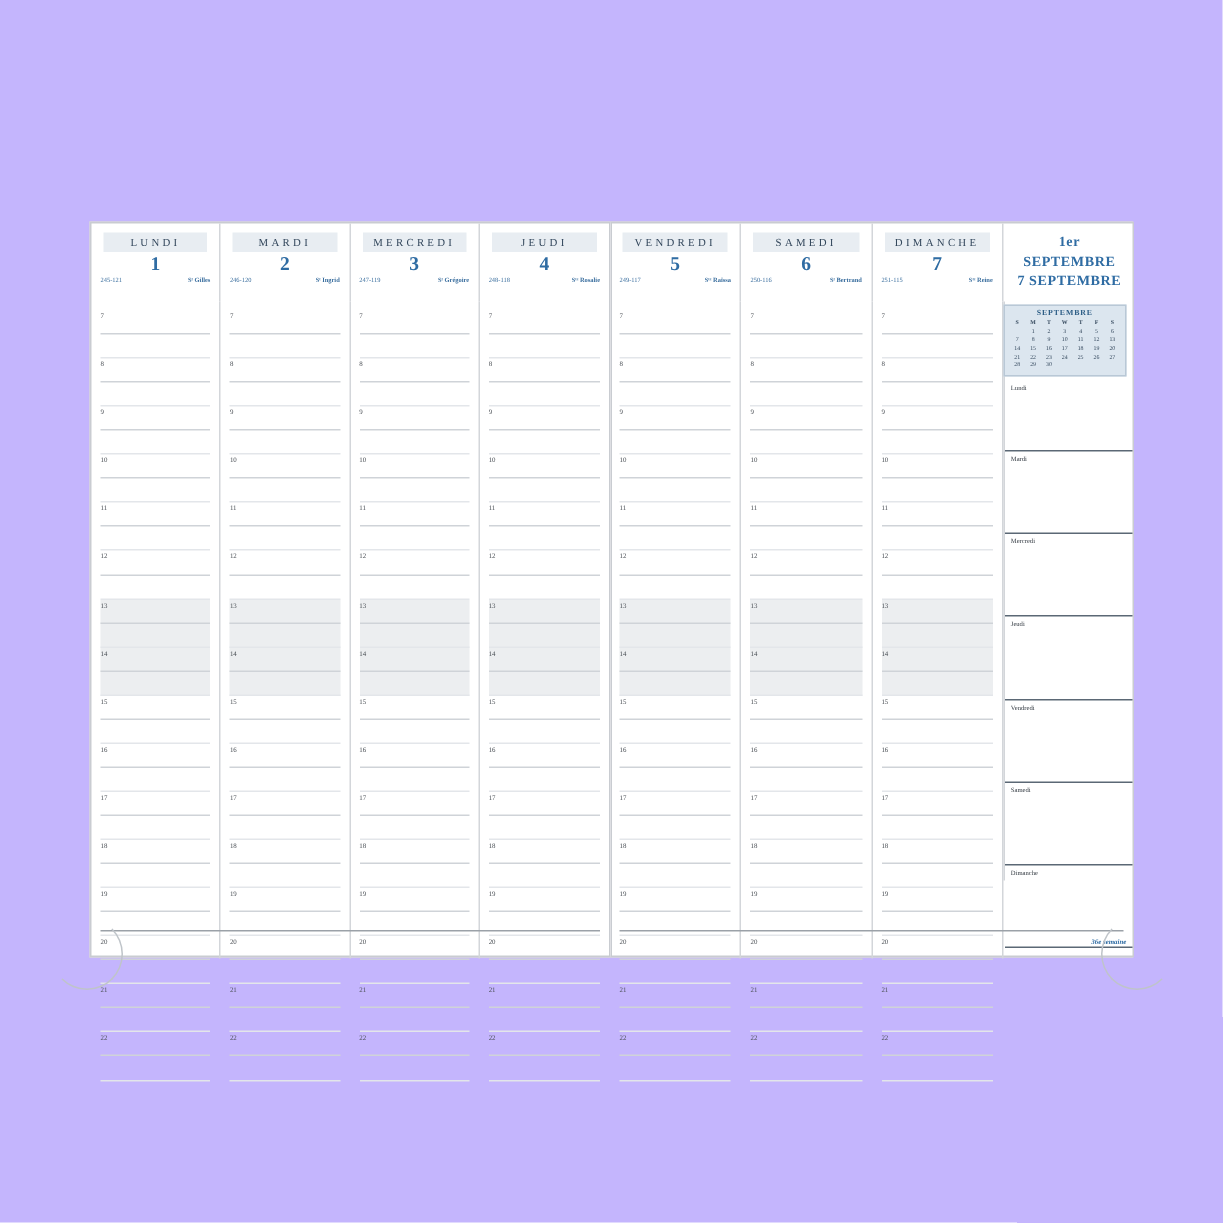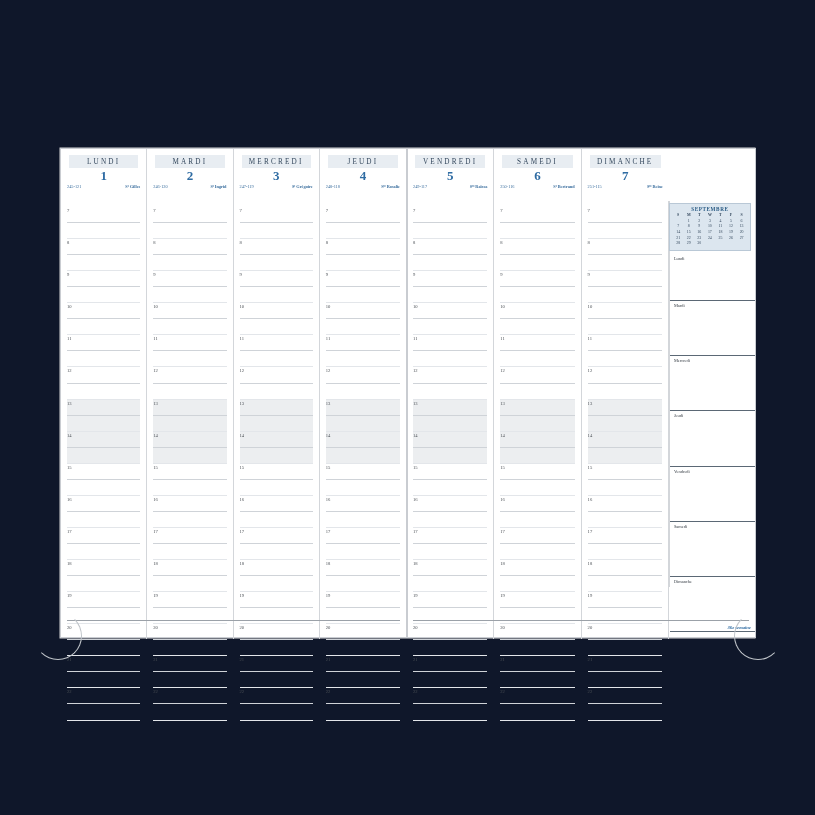--- a/index.html
+++ b/index.html
@@ -10,21 +10,21 @@
   body {
     width: 815px;
     height: 815px;
     font-family: "Liberation Serif", serif;
     overflow: hidden;
   }
   .page {
     position: absolute;
     left: 0; top: 0;
     width: 815px; height: 815px;
-    background: #0f172a;
+    background: #c4b5fd;
   }
   
   .spread {
     position: absolute;
     left: 60px;
     top: 148px;
     width: 695px;
     height: 490px;
     background: #ffffff;
     box-shadow: 0 0 0 0.5px #d8d8d8;
@@ -673,20 +673,24 @@
             <span class="saint">Sᵗ Bertrand</span>
           </div>
         </div>
         <div class="daycol" style="width:87.3px">
           <div class="dayname">DIMANCHE</div>
           <div class="daynum">7</div>
           <div class="dayinfo">
             <span>251-115</span>
             <span class="saint">Sᵗᵉ Reine</span>
           </div>
+        </div>
+        <div class="weekhead">
+          <div class="m1">1er SEPTEMBRE</div>
+          <div class="m2">7 SEPTEMBRE</div>
         </div>
       </div>
 
       <div class="grid" id="right-grid">
           <div class="hourcol" style="width: 87.3px;">
             <div class="hourrow">
               <span class="lbl">7</span>
             </div>
             <div class="hourrow half">
               <span class="lbl"></span>

